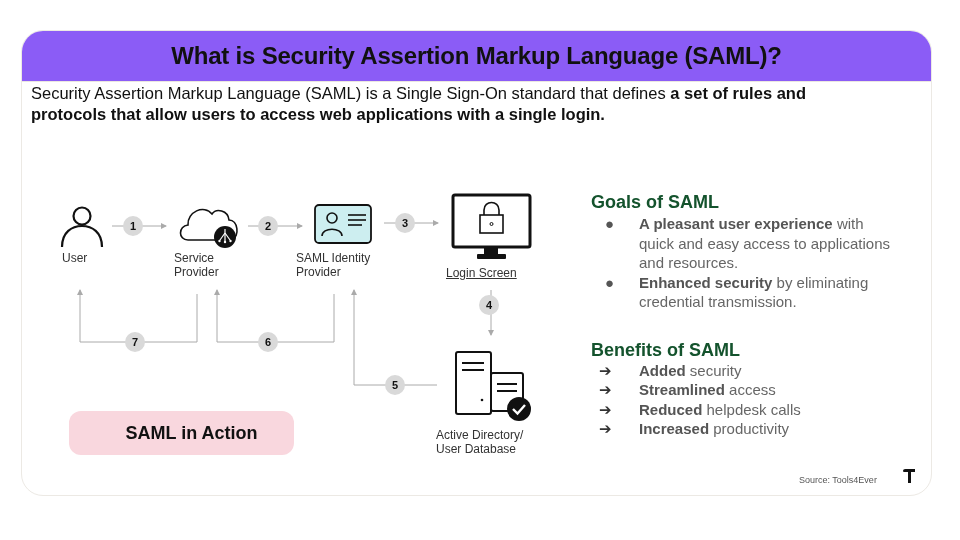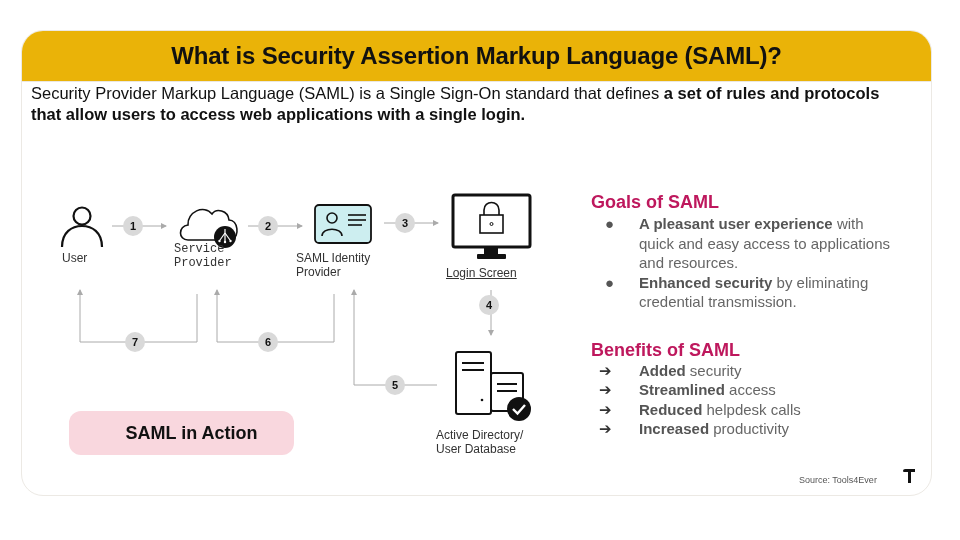--- a/index.html
+++ b/index.html
@@ -4,21 +4,21 @@
 <style>
   * { box-sizing: border-box; margin: 0; padding: 0; }
   html, body { width: 960px; height: 540px; background: #ffffff; overflow: hidden; }
   body { font-family: "Liberation Sans", "DejaVu Sans", sans-serif; color: #111; position: relative; }
   .card {
     position: absolute; left: 21px; top: 30px; width: 911px; height: 466px;
     border: 1px solid #ece9e4; border-radius: 22px; background: #fff; overflow: hidden;
   }
   .card-header {
     position: absolute; left: 0; top: 0; width: 100%; height: 51px;
-    background: #eab308; border-bottom: 1px solid #ebe7e1;
+    background: #8b5cf6; border-bottom: 1px solid #ebe7e1;
     display: flex; align-items: center; justify-content: center;
   }
   .card-title { font-size: 24px; font-weight: bold; color: #111; letter-spacing: -0.2px; }
   .intro {
     position: absolute; left: 31px; top: 83px; width: 850px;
     font-size: 16.5px; line-height: 21px; color: #111;
   }
   .intro b { font-weight: bold; }
   .diagram { position: absolute; left: 0; top: 0; width: 960px; height: 540px; }
   .node-label {
@@ -29,21 +29,21 @@
     background: #d9d9d9; color: #111; font-size: 11px; font-weight: bold;
     display: flex; align-items: center; justify-content: center;
   }
   .saml-action {
     position: absolute; left: 69px; top: 411px; width: 225px; height: 44px;
     background: #f9d7de; border-radius: 12px;
     display: flex; align-items: center; justify-content: center;
     font-size: 18px; font-weight: bold; color: #111; padding-left: 20px;
   }
   .section-title {
-    position: absolute; font-size: 18px; font-weight: bold; color: #be185d;
+    position: absolute; font-size: 18px; font-weight: bold; color: #14532d;
   }
   .goal-list, .benefit-list { position: absolute; list-style: none; }
   .goal-item {
     position: relative; padding-left: 48px; font-size: 15px; line-height: 19.5px; color: #666;
   }
   .goal-item .bullet {
     position: absolute; left: 14px; top: 0; color: #555; font-size: 15px;
   }
   .goal-item b, .benefit-item b { color: #555; font-weight: bold; }
   .benefit-item {
@@ -61,21 +61,21 @@
 </style>
 </head>
 <body>
 
 <div class="card">
   <div class="card-header">
     <h1 class="card-title">What is Security Assertion Markup Language (SAML)?</h1>
   </div>
 </div>
 
-<p class="intro"><span>Security Provider Markup Language (SAML) is a Single Sign-On standard that defines </span><b>a set of rules and protocols that allow users to access web applications with a single login.</b></p>
+<p class="intro"><span>Security Assertion Markup Language (SAML) is a Single Sign-On standard that defines </span><b>a set of rules and protocols that allow users to access web applications with a single login.</b></p>
 
 <svg class="diagram" width="960" height="540" viewBox="0 0 960 540">
   <defs>
     <marker id="arr" markerWidth="6" markerHeight="6" refX="5" refY="3" orient="auto">
       <path d="M0,0 L6,3 L0,6 z" fill="#aaa"></path>
     </marker>
   </defs>
 
   <g stroke="#aaa" stroke-width="1" fill="none">
     <line x1="112" y1="226" x2="166" y2="226" marker-end="url(#arr)"></line>
@@ -134,21 +134,21 @@
     <line x1="497" y1="384" x2="517" y2="384" stroke="#111" stroke-width="2"></line>
     <line x1="497" y1="391" x2="517" y2="391" stroke="#111" stroke-width="2"></line>
     <circle cx="519" cy="409" r="12" fill="#111"></circle>
     <path d="M513,409 L517.5,413.5 L525,405" fill="none" stroke="#fff" stroke-width="2.4"></path>
   </g>
 </svg>
 
 <div class="node-label" style="left:62px; top:251px; width:40px;">
   <span>User</span>
 </div>
-<div class="node-label" style="left:174px; top:242px; width:70px;font-family:Liberation Mono, monospace;">
+<div class="node-label" style="left:174px; top:251px; width:70px;">
   <div>Service</div>
   <div>Provider</div>
 </div>
 <div class="node-label" style="left:296px; top:251px; width:92px;">
   <div>SAML Identity</div>
   <div>Provider</div>
 </div>
 <div class="node-label" style="left:446px; top:266px; width:90px;text-decoration:underline;">
   <span>Login Screen</span>
 </div>

